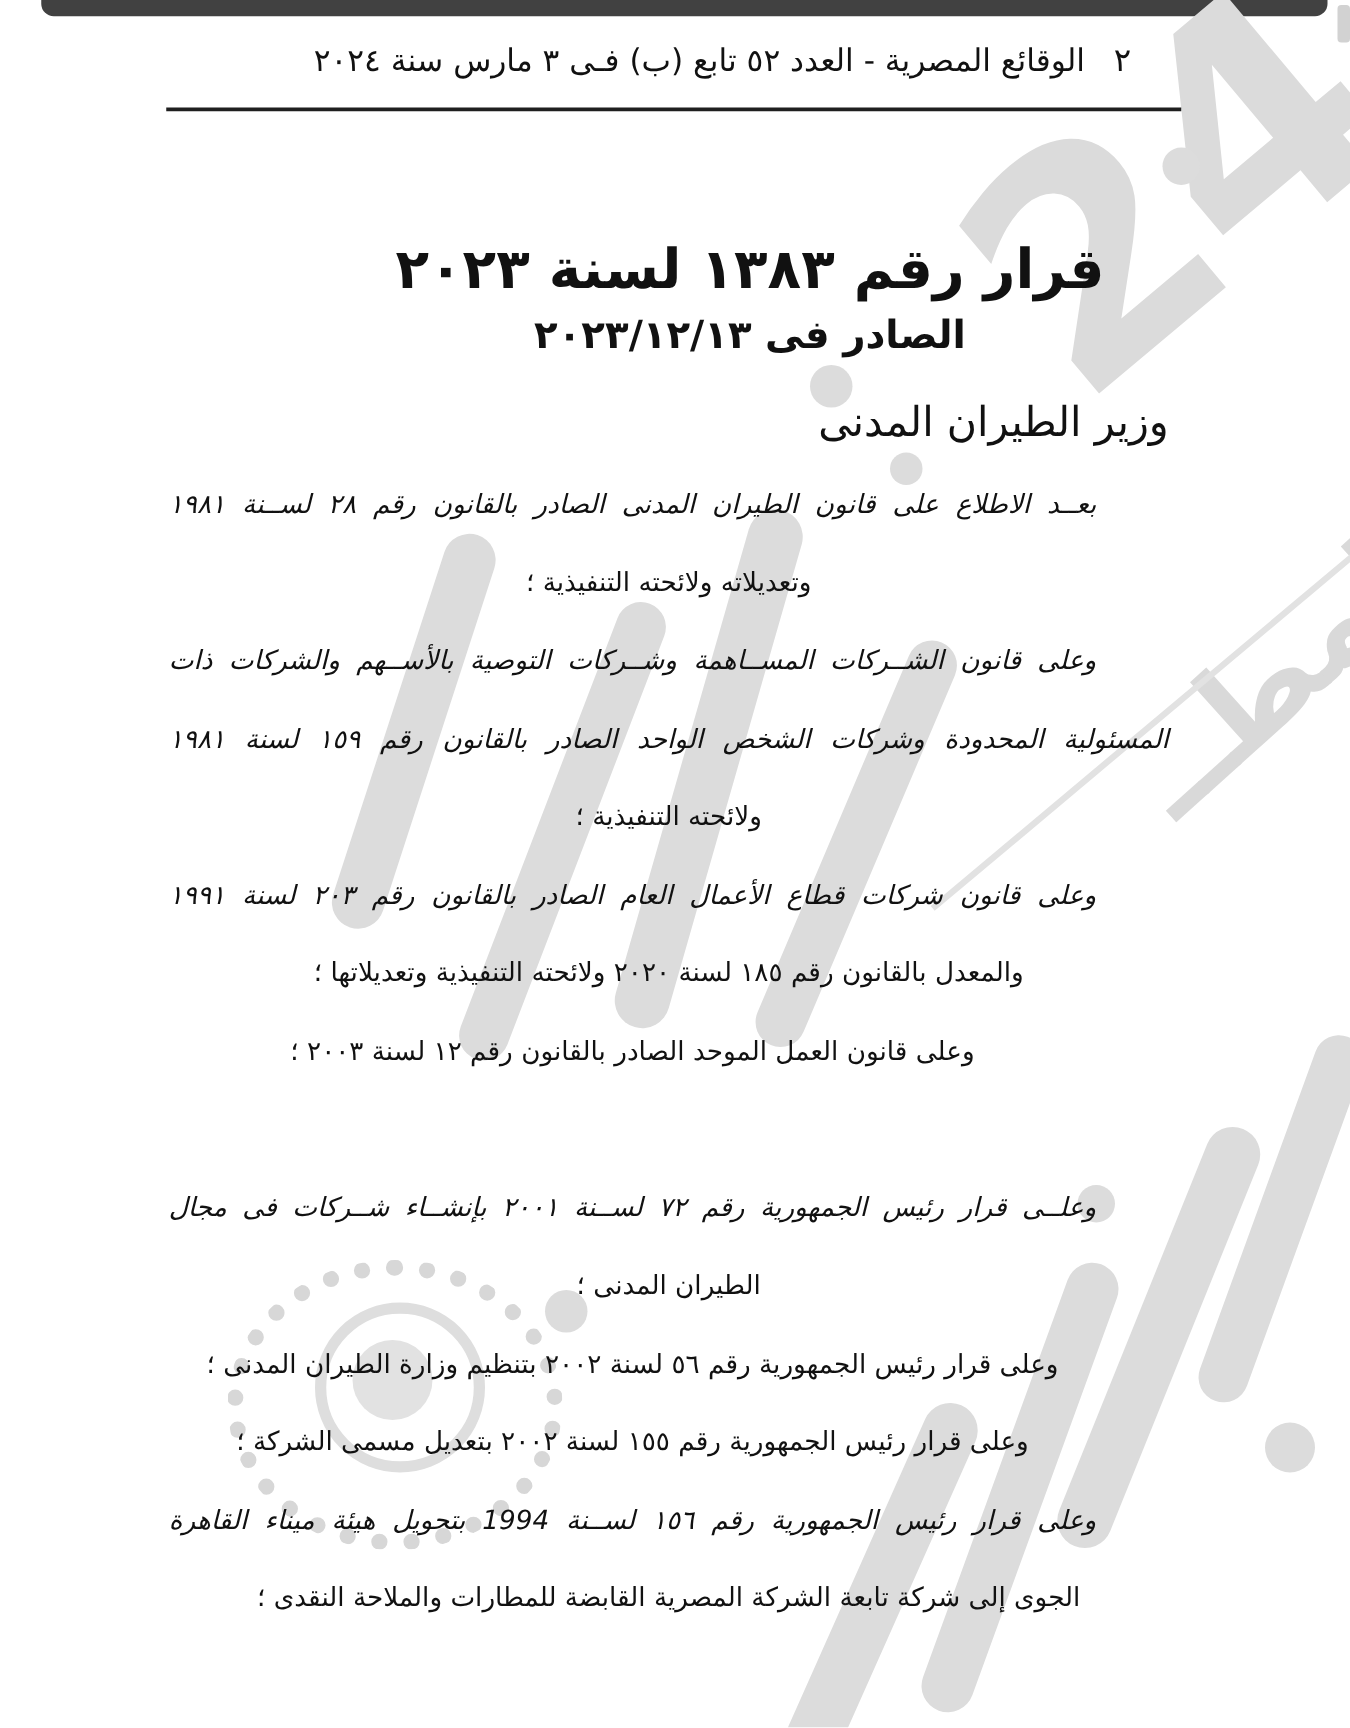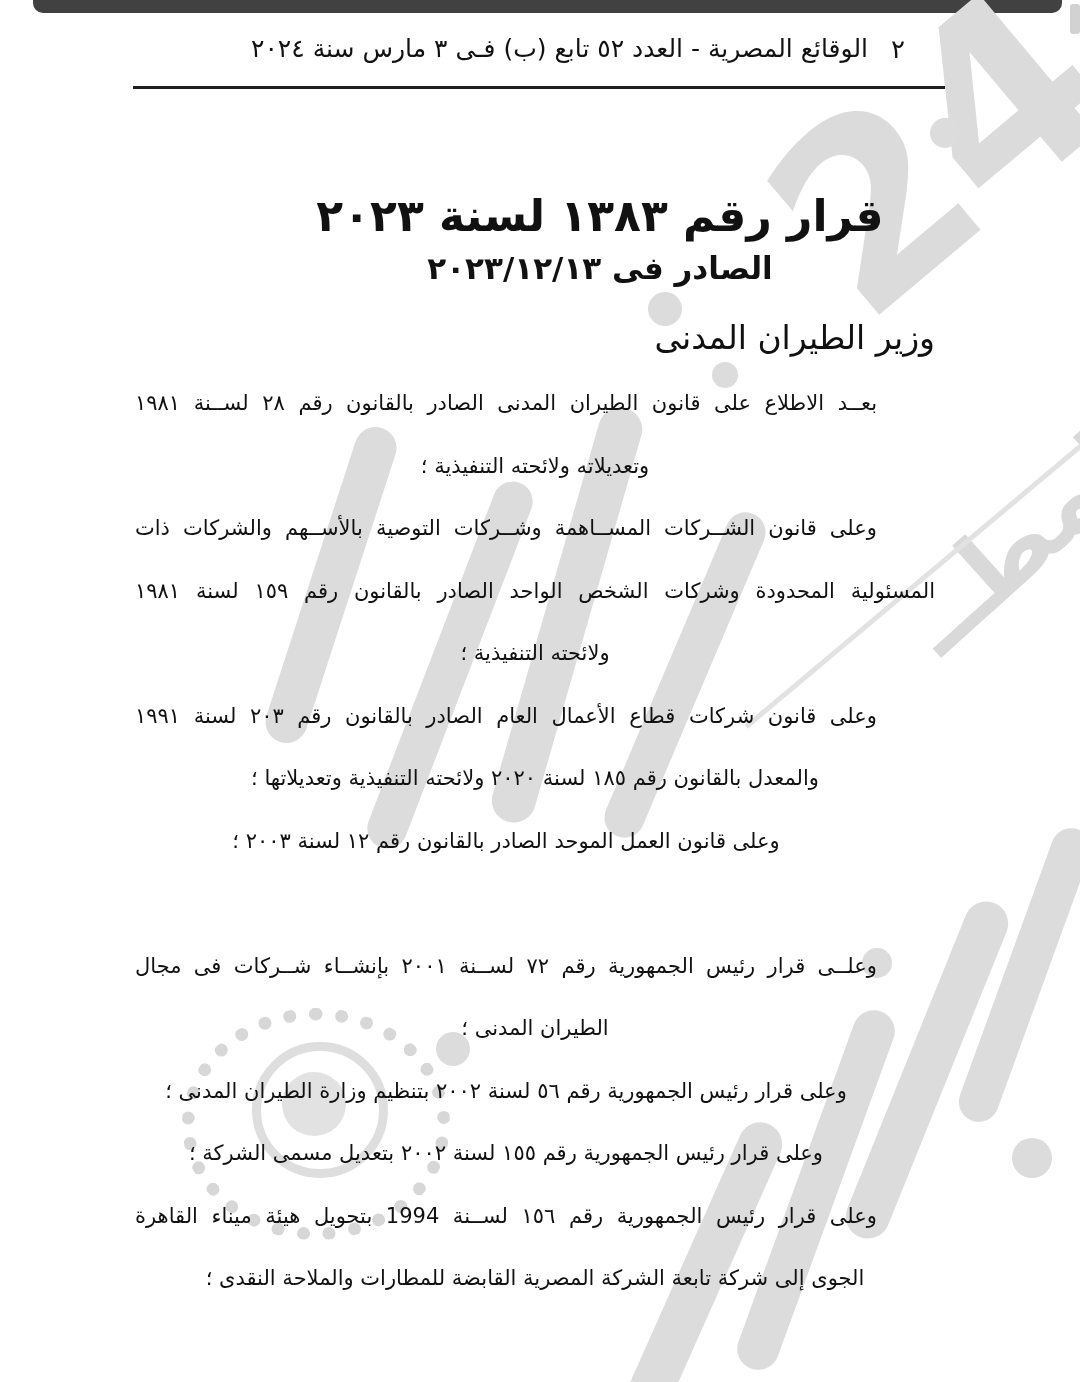--- a/index.html
+++ b/index.html
@@ -84,21 +84,21 @@
   .t3{top:250px;font-size:31px;}
   .minister{
     position:absolute;right:145px;top:318px;
     font-size:33px;font-weight:normal;direction:rtl;white-space:nowrap;
   }
   .bl{
     position:absolute;left:135px;right:145px;height:46px;
     font-size:21px;line-height:40px;direction:rtl;text-align:center;
   }
   .ind{padding-right:58px;}
-  .jf{text-align:justify;text-align-last:justify;}
+  .jf{text-align:justify;text-align-last:justify;font-style:italic;}
 </style>
 </head>
 <body>
 
 <div class="page">
 
   <div class="top-edge"></div>
   <div class="edge-mark"></div>
 
   <div class="wm">

